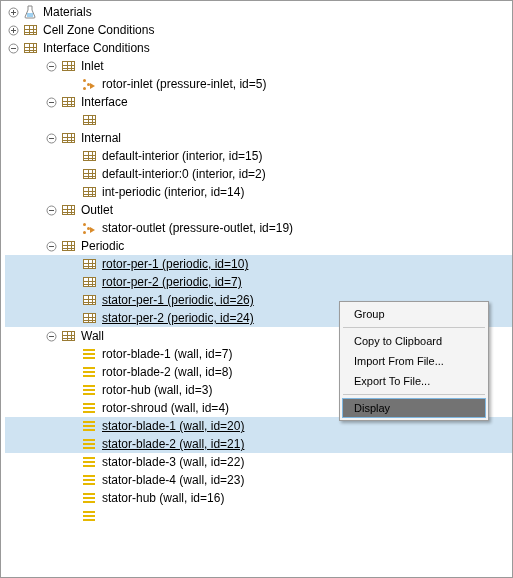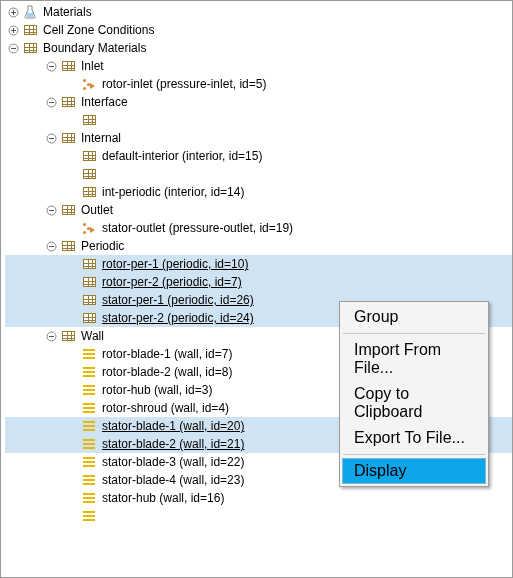--- a/index.html
+++ b/index.html
@@ -84,24 +84,24 @@
   left: 338px; top: 300px;
   width: 150px;
   background: #f4f4f4;
   border: 1px solid #9c9c9c;
   box-shadow: 2px 2px 3px rgba(0,0,0,0.3);
   padding: 2px;
   z-index: 10;
 }
 .ctx .item {
   padding: 4px 10px 4px 12px;
-  font-size: 16px;
+  font-size: 11px;
 }
 .ctx .item.hover {
-  background: #0ea5e9;
+  background: #737373;
   border: 1px solid #7fb7e0;
   padding: 3px 9px 3px 11px;
 }
 .ctx .sep {
   height: 1px; background: #c8c8c8; margin: 3px 1px;
 }
 </style>
 </head>
 <body>
 
@@ -144,21 +144,21 @@
     <span class="spacer" style="width:2px"></span>
     <span class="toggle">
       <svg width="11" height="11">
           <circle cx="5.5" cy="5.5" r="4.5" fill="#fff" stroke="#888"></circle>
           <line x1="3" y1="5.5" x2="8" y2="5.5" stroke="#555"></line>
         </svg>
     </span>
     <span class="glyph">
         <span class="grid-icon"></span>
       </span>
-    <span class="label">Boundary Materials</span>
+    <span class="label">Interface Conditions</span>
   </div>
 
   <div class="row">
     <span class="spacer" style="width:40px"></span>
     <span class="toggle">
         <svg width="11" height="11">
           <circle cx="5.5" cy="5.5" r="4.5" fill="#fff" stroke="#888"></circle>
           <line x1="3" y1="5.5" x2="8" y2="5.5" stroke="#555"></line>
         </svg>
       </span>
@@ -218,20 +218,21 @@
     <span class="glyph">
         <span class="grid-icon"></span>
       </span>
     <span class="label">default-interior (interior, id=15)</span>
   </div>
   <div class="row">
     <span class="spacer" style="width:76px"></span>
     <span class="glyph">
         <span class="grid-icon"></span>
       </span>
+    <span class="label">default-interior:0 (interior, id=2)</span>
   </div>
   <div class="row">
     <span class="spacer" style="width:76px"></span>
     <span class="glyph">
         <span class="grid-icon"></span>
       </span>
     <span class="label">int-periodic (interior, id=14)</span>
   </div>
 
   <div class="row">
@@ -426,18 +427,18 @@
           </span>
         </span>
       </div>
     </div>
 
 </div>
 
 <div class="ctx">
   <div class="item">Group</div>
   <div class="sep"></div>
+  <div class="item">Copy to Clipboard</div>
   <div class="item">Import From File...</div>
-  <div class="item">Copy to Clipboard</div>
   <div class="item">Export To File...</div>
   <div class="sep"></div>
   <div class="item hover">Display</div>
 </div>
 
 </body></html>

